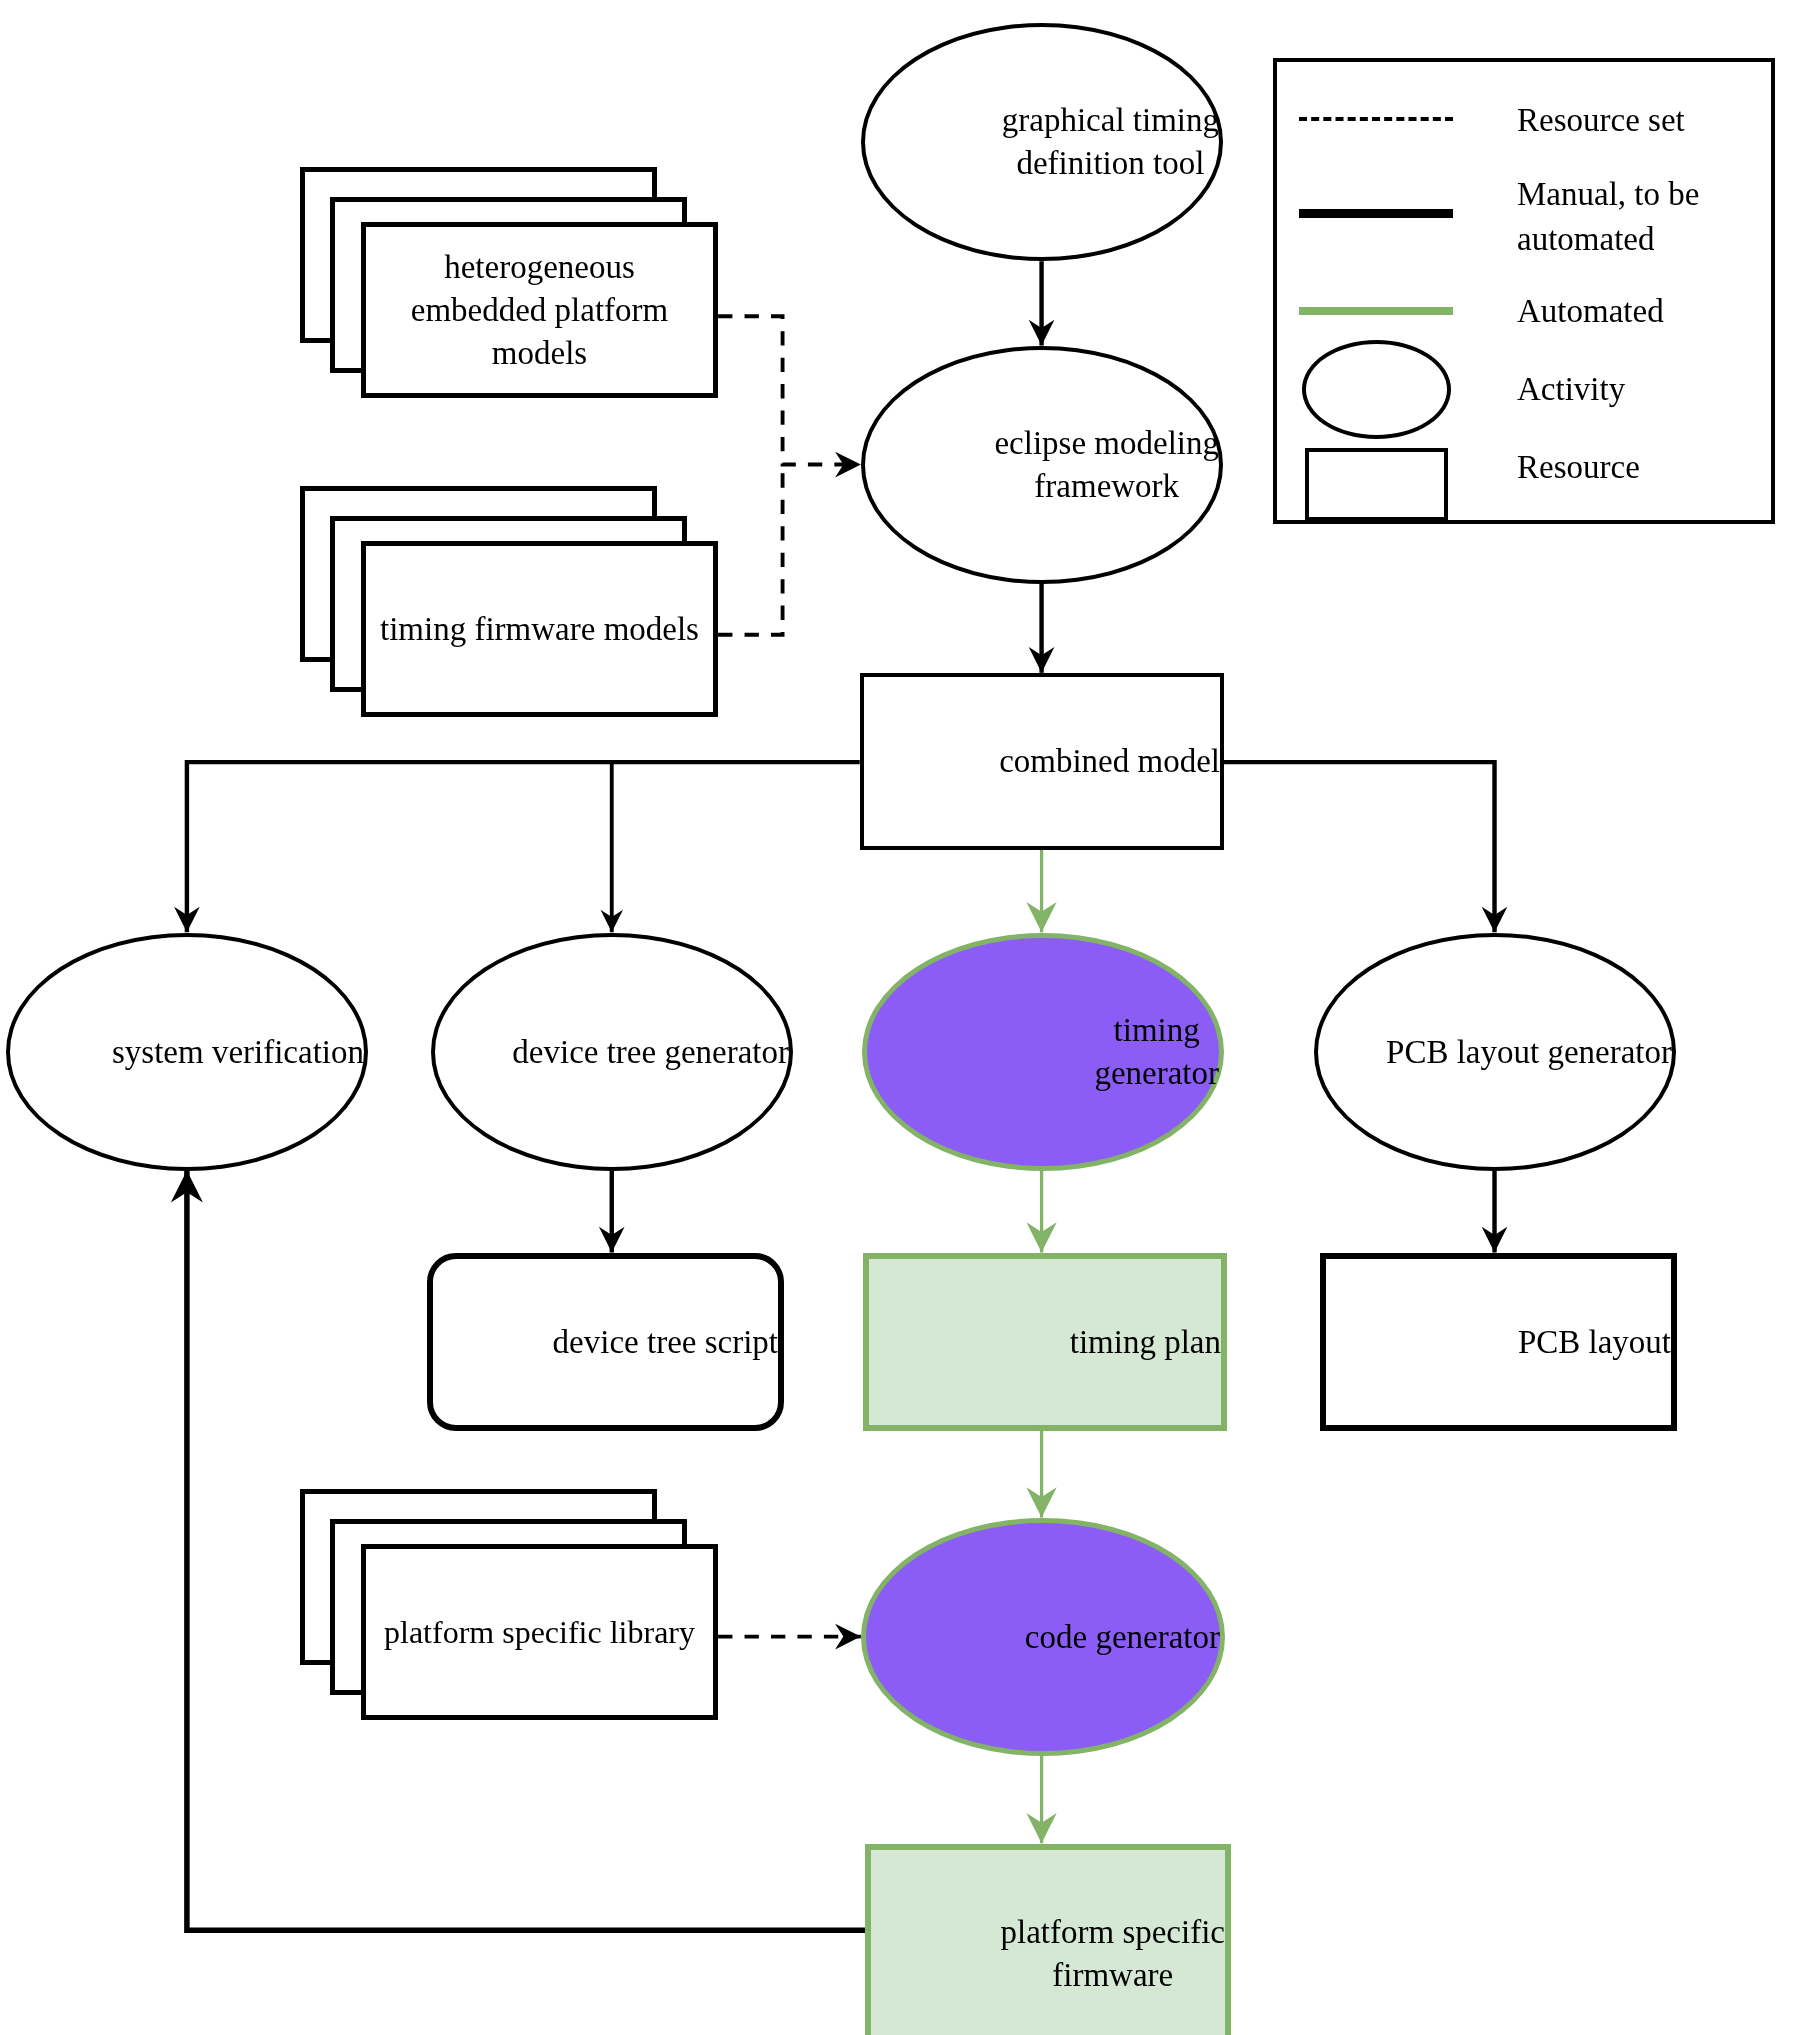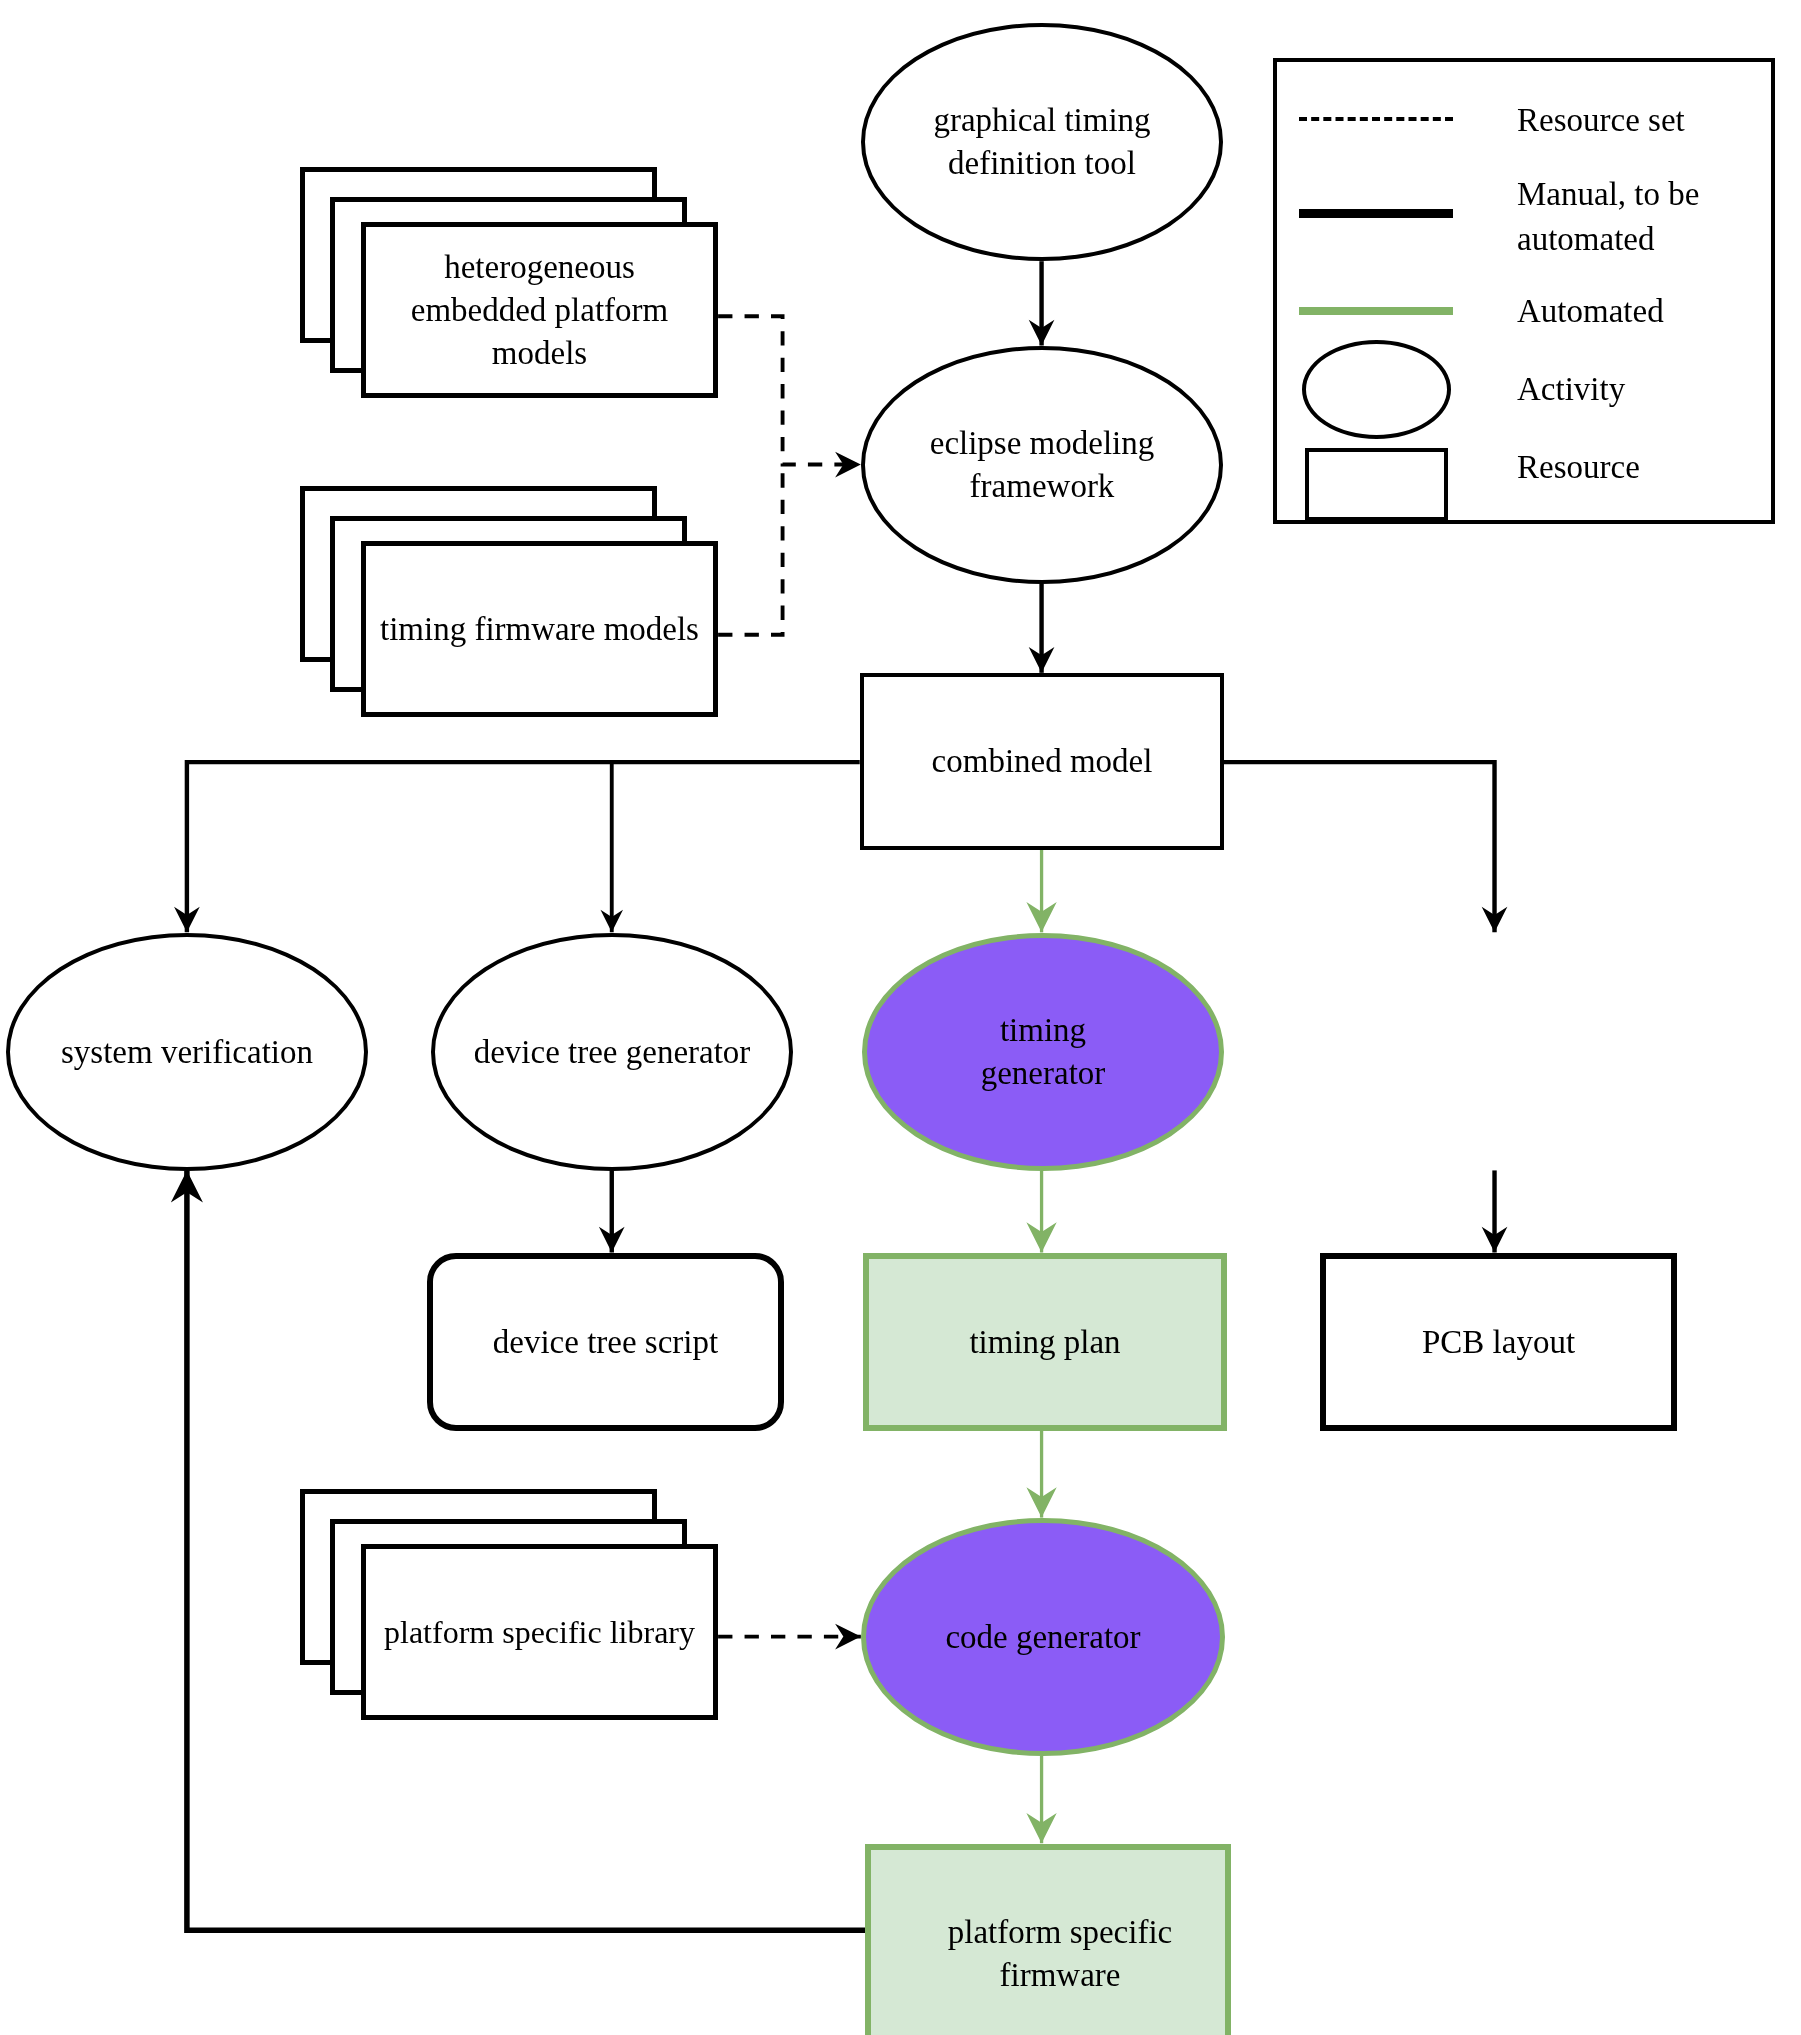--- a/index.html
+++ b/index.html
@@ -9,21 +9,21 @@
     background:#ffffff;
     font-family:"Liberation Serif","DejaVu Serif",serif;
     color:#000;
     overflow:hidden;
   }
   svg.wires{position:absolute;left:0;top:0;width:1801px;height:2035px;}
 
   .node{
     position:absolute;
     box-sizing:border-box;
-    display:flex;align-items:center;justify-content:center;
+    display:flex;align-items:center;justify-content:flex-end;
     text-align:center;
     background:#ffffff;
   }
   .lbl{
     font-size:33px;
     line-height:43px;
     white-space:pre-line;
     display:block;
   }
   .ellipse{border:4.4px solid #000;border-radius:50%;}
@@ -115,20 +115,23 @@
 
   <div class="node ellipse" style="left:431px;top:933px;width:362px;height:238px;">
     <span class="lbl">device tree generator</span>
   </div>
 
   <div class="node ellipse automated" style="left:862px;top:933px;width:362px;height:238px;">
     <span class="lbl">timing
 generator</span>
   </div>
 
+  <div class="node ellipse" style="left:1314px;top:933px;width:362px;height:238px;">
+    <span class="lbl">PCB layout generator</span>
+  </div>
 
   <div class="node ellipse automated" style="left:861px;top:1518px;width:364px;height:238px;">
     <span class="lbl">code generator</span>
   </div>
 
   <div class="node rbox" style="left:860px;top:673px;width:364px;height:177px;">
     <span class="lbl">combined model</span>
   </div>
 
   <div class="node rbox thick" style="left:427px;top:1253px;width:357px;height:178px;border-radius:29px;">

